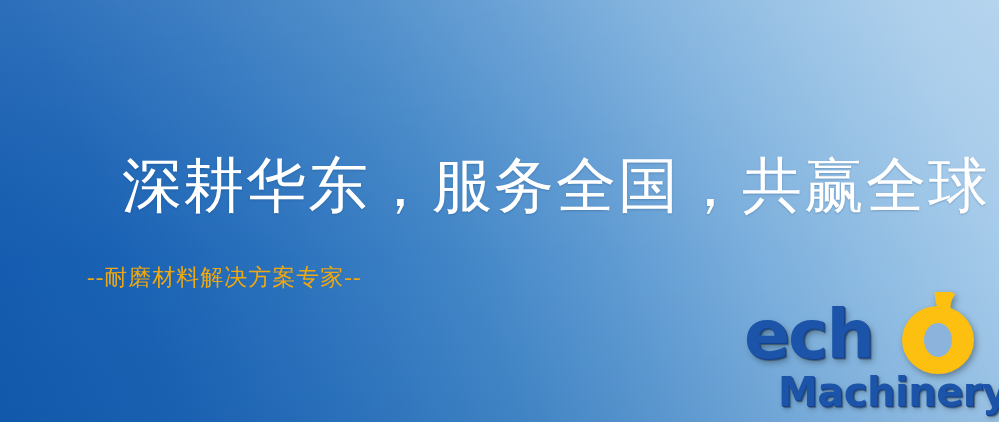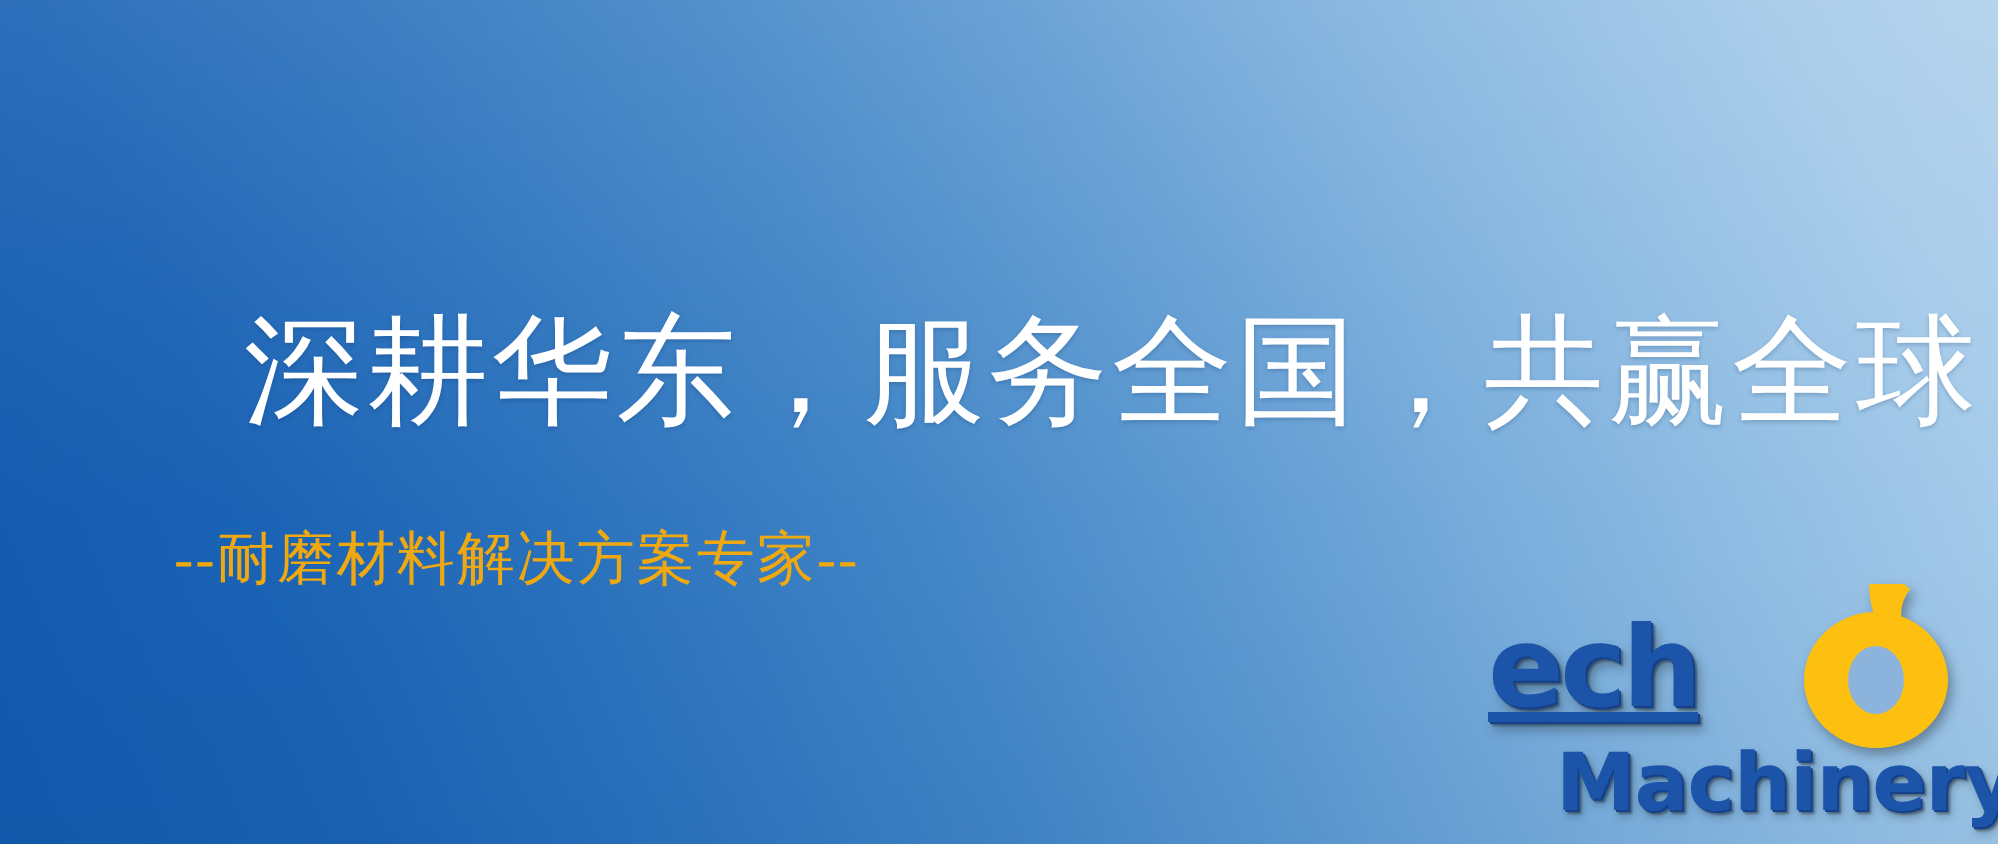--- a/index.html
+++ b/index.html
@@ -52,21 +52,21 @@
     white-space: nowrap;
     text-shadow: 0 1px 2px rgba(10,50,100,0.25);
     margin-left: 36px;
   }
 
   .subtitle {
     position: absolute;
     left: 87px;
     top: 266px;
     font-family: "Liberation Serif", "DejaVu Serif", serif;
-    font-size: 29px;
+    font-size: 23px;
     line-height: 1.0;
     color: #efa80f;
     letter-spacing: 1px;
     white-space: nowrap;
   }
 
   
   .logo {
     position: absolute;
     left: 744px;
@@ -78,29 +78,28 @@
     position: absolute;
     left: 0;
     top: 0;
     height: 78px;
     display: flex;
     align-items: flex-start;
   }
   .logo-ech {
     font-family: "DejaVu Sans", "Liberation Sans", sans-serif;
     font-weight: 700;
-    font-size: 56px;
+    font-size: 68px;
     line-height: 78px;
     color: #1b54a8;
     letter-spacing: -2px;
     text-shadow:
       1px 1px 0 #14418a,
       2px 2px 1px rgba(0,0,0,0.35),
       3px 4px 6px rgba(0,0,0,0.30);
-    text-decoration: underline;
   }
   .logo-o-wrap {
     position: absolute;
     left: 150px;
     top: -4px;
     width: 102px;
     height: 86px;
   }
   .logo-o-wrap svg {
     display: block;

